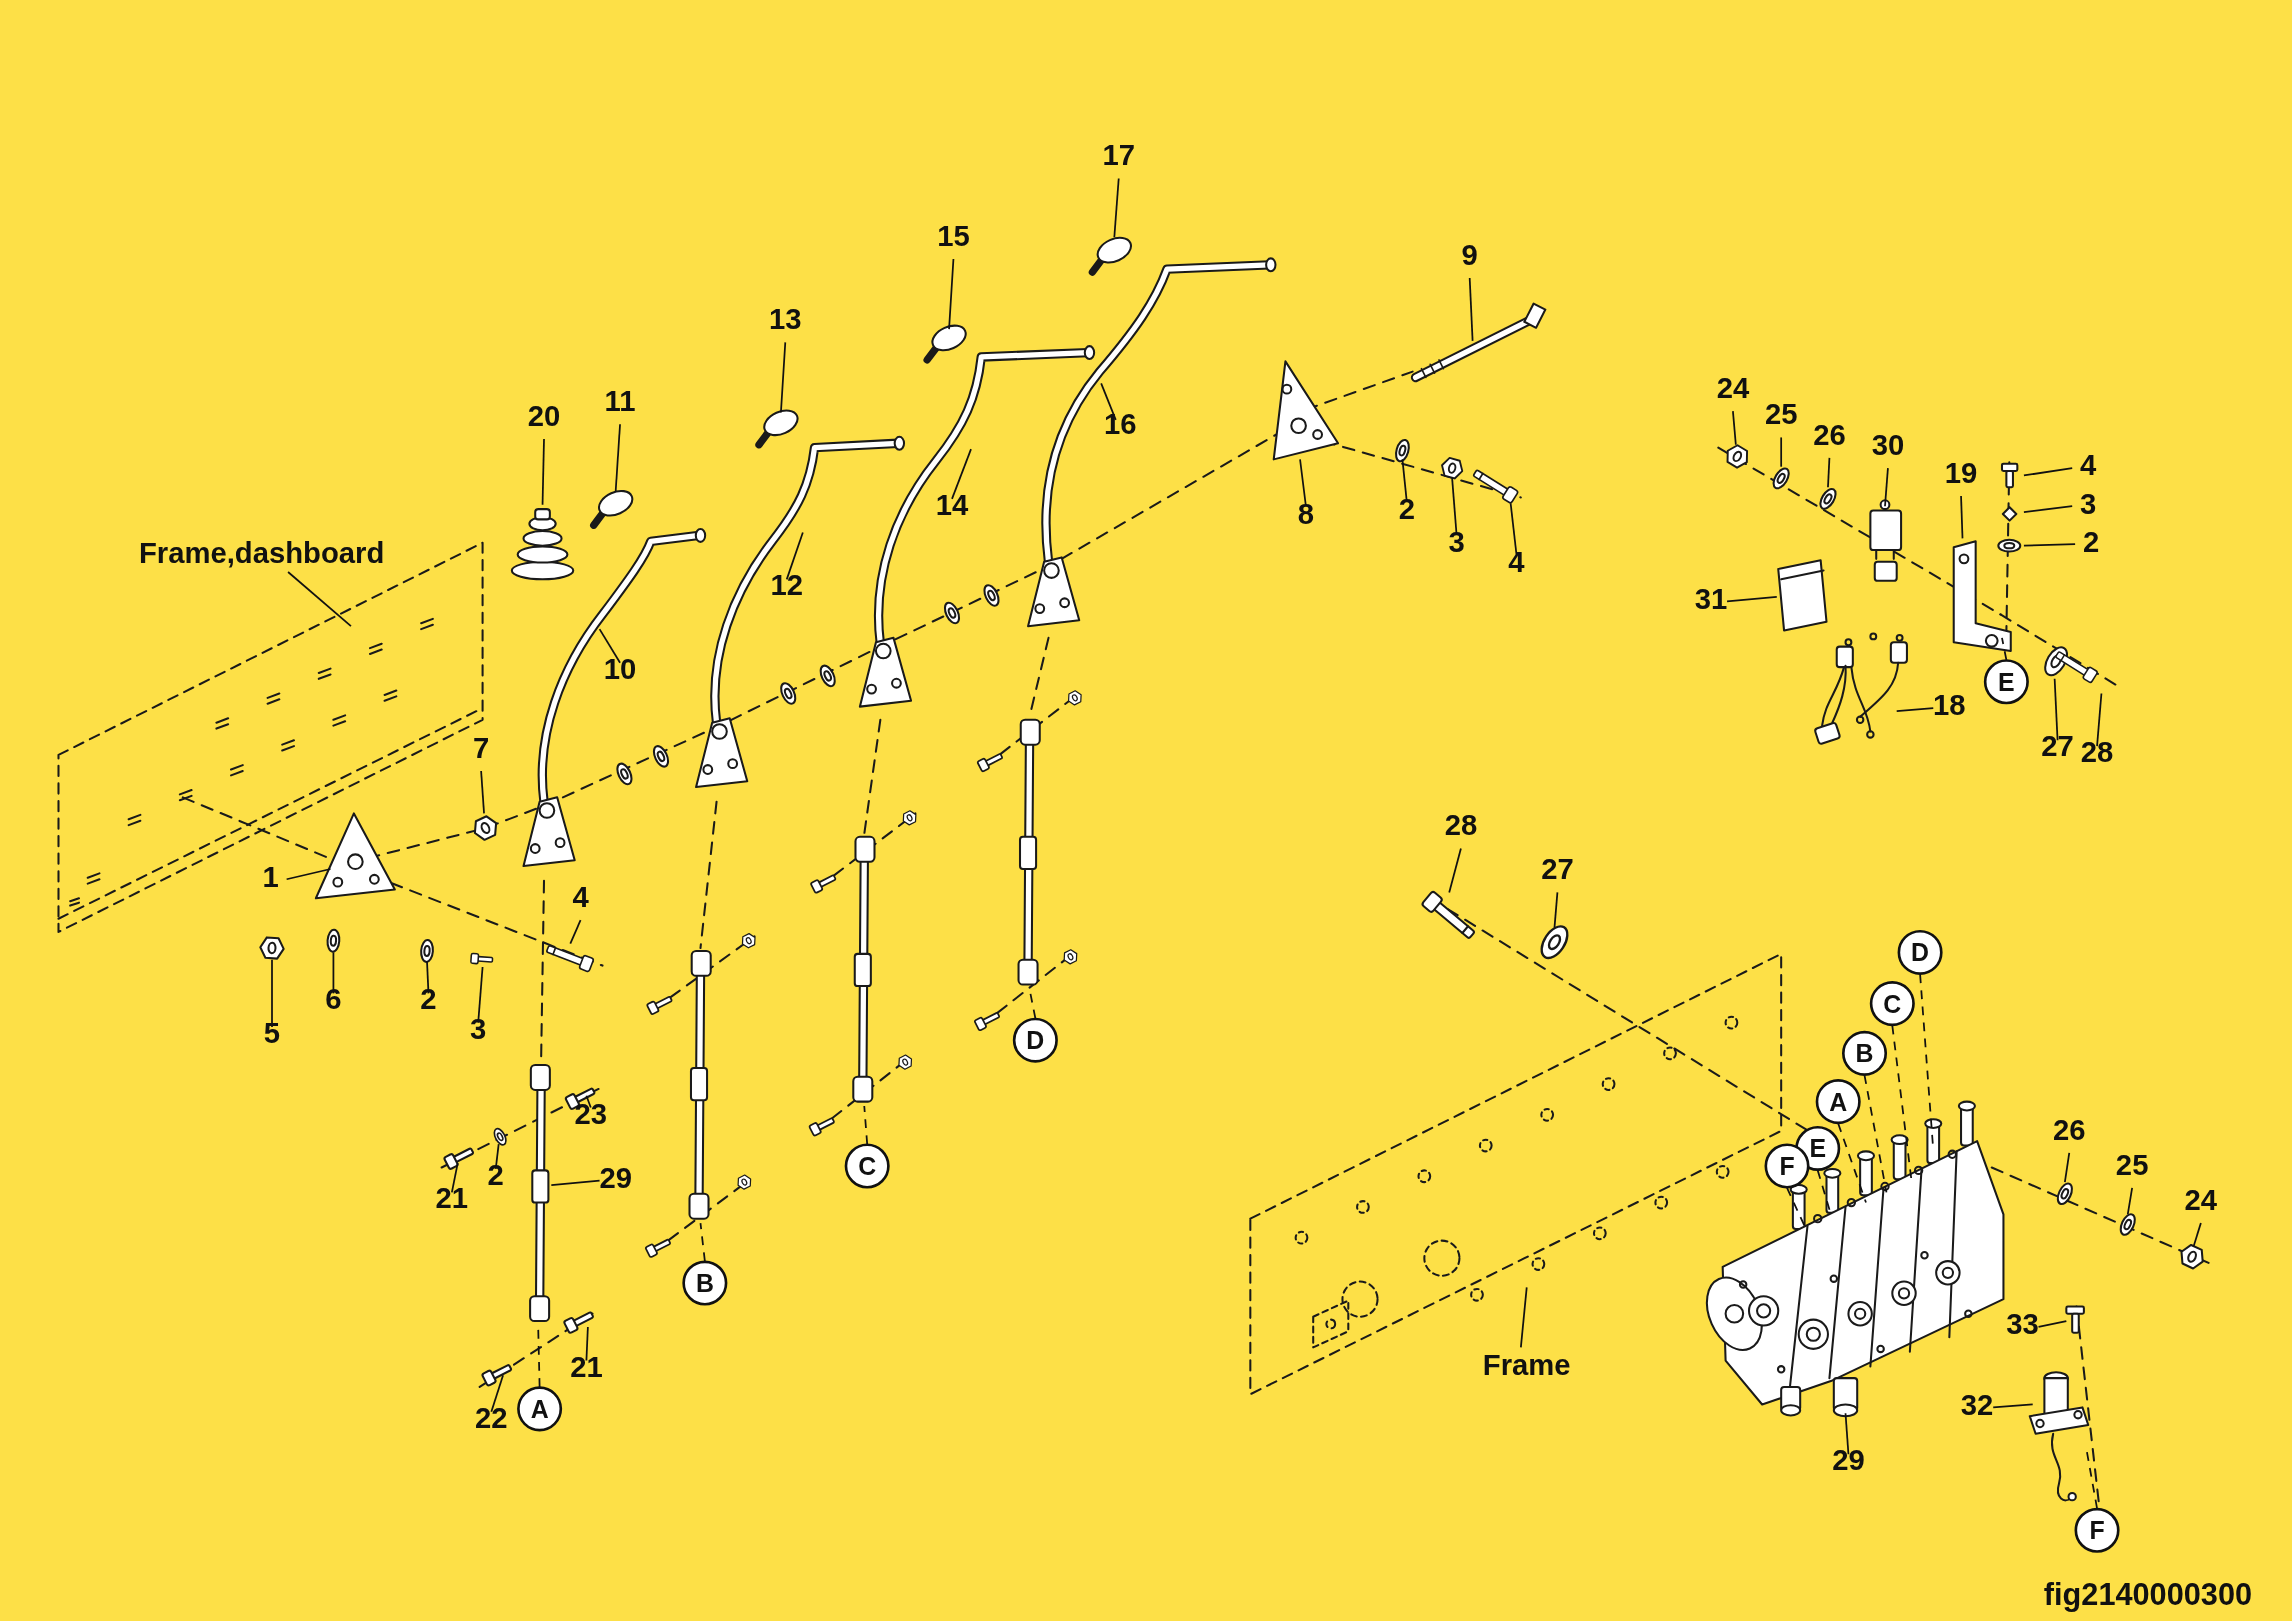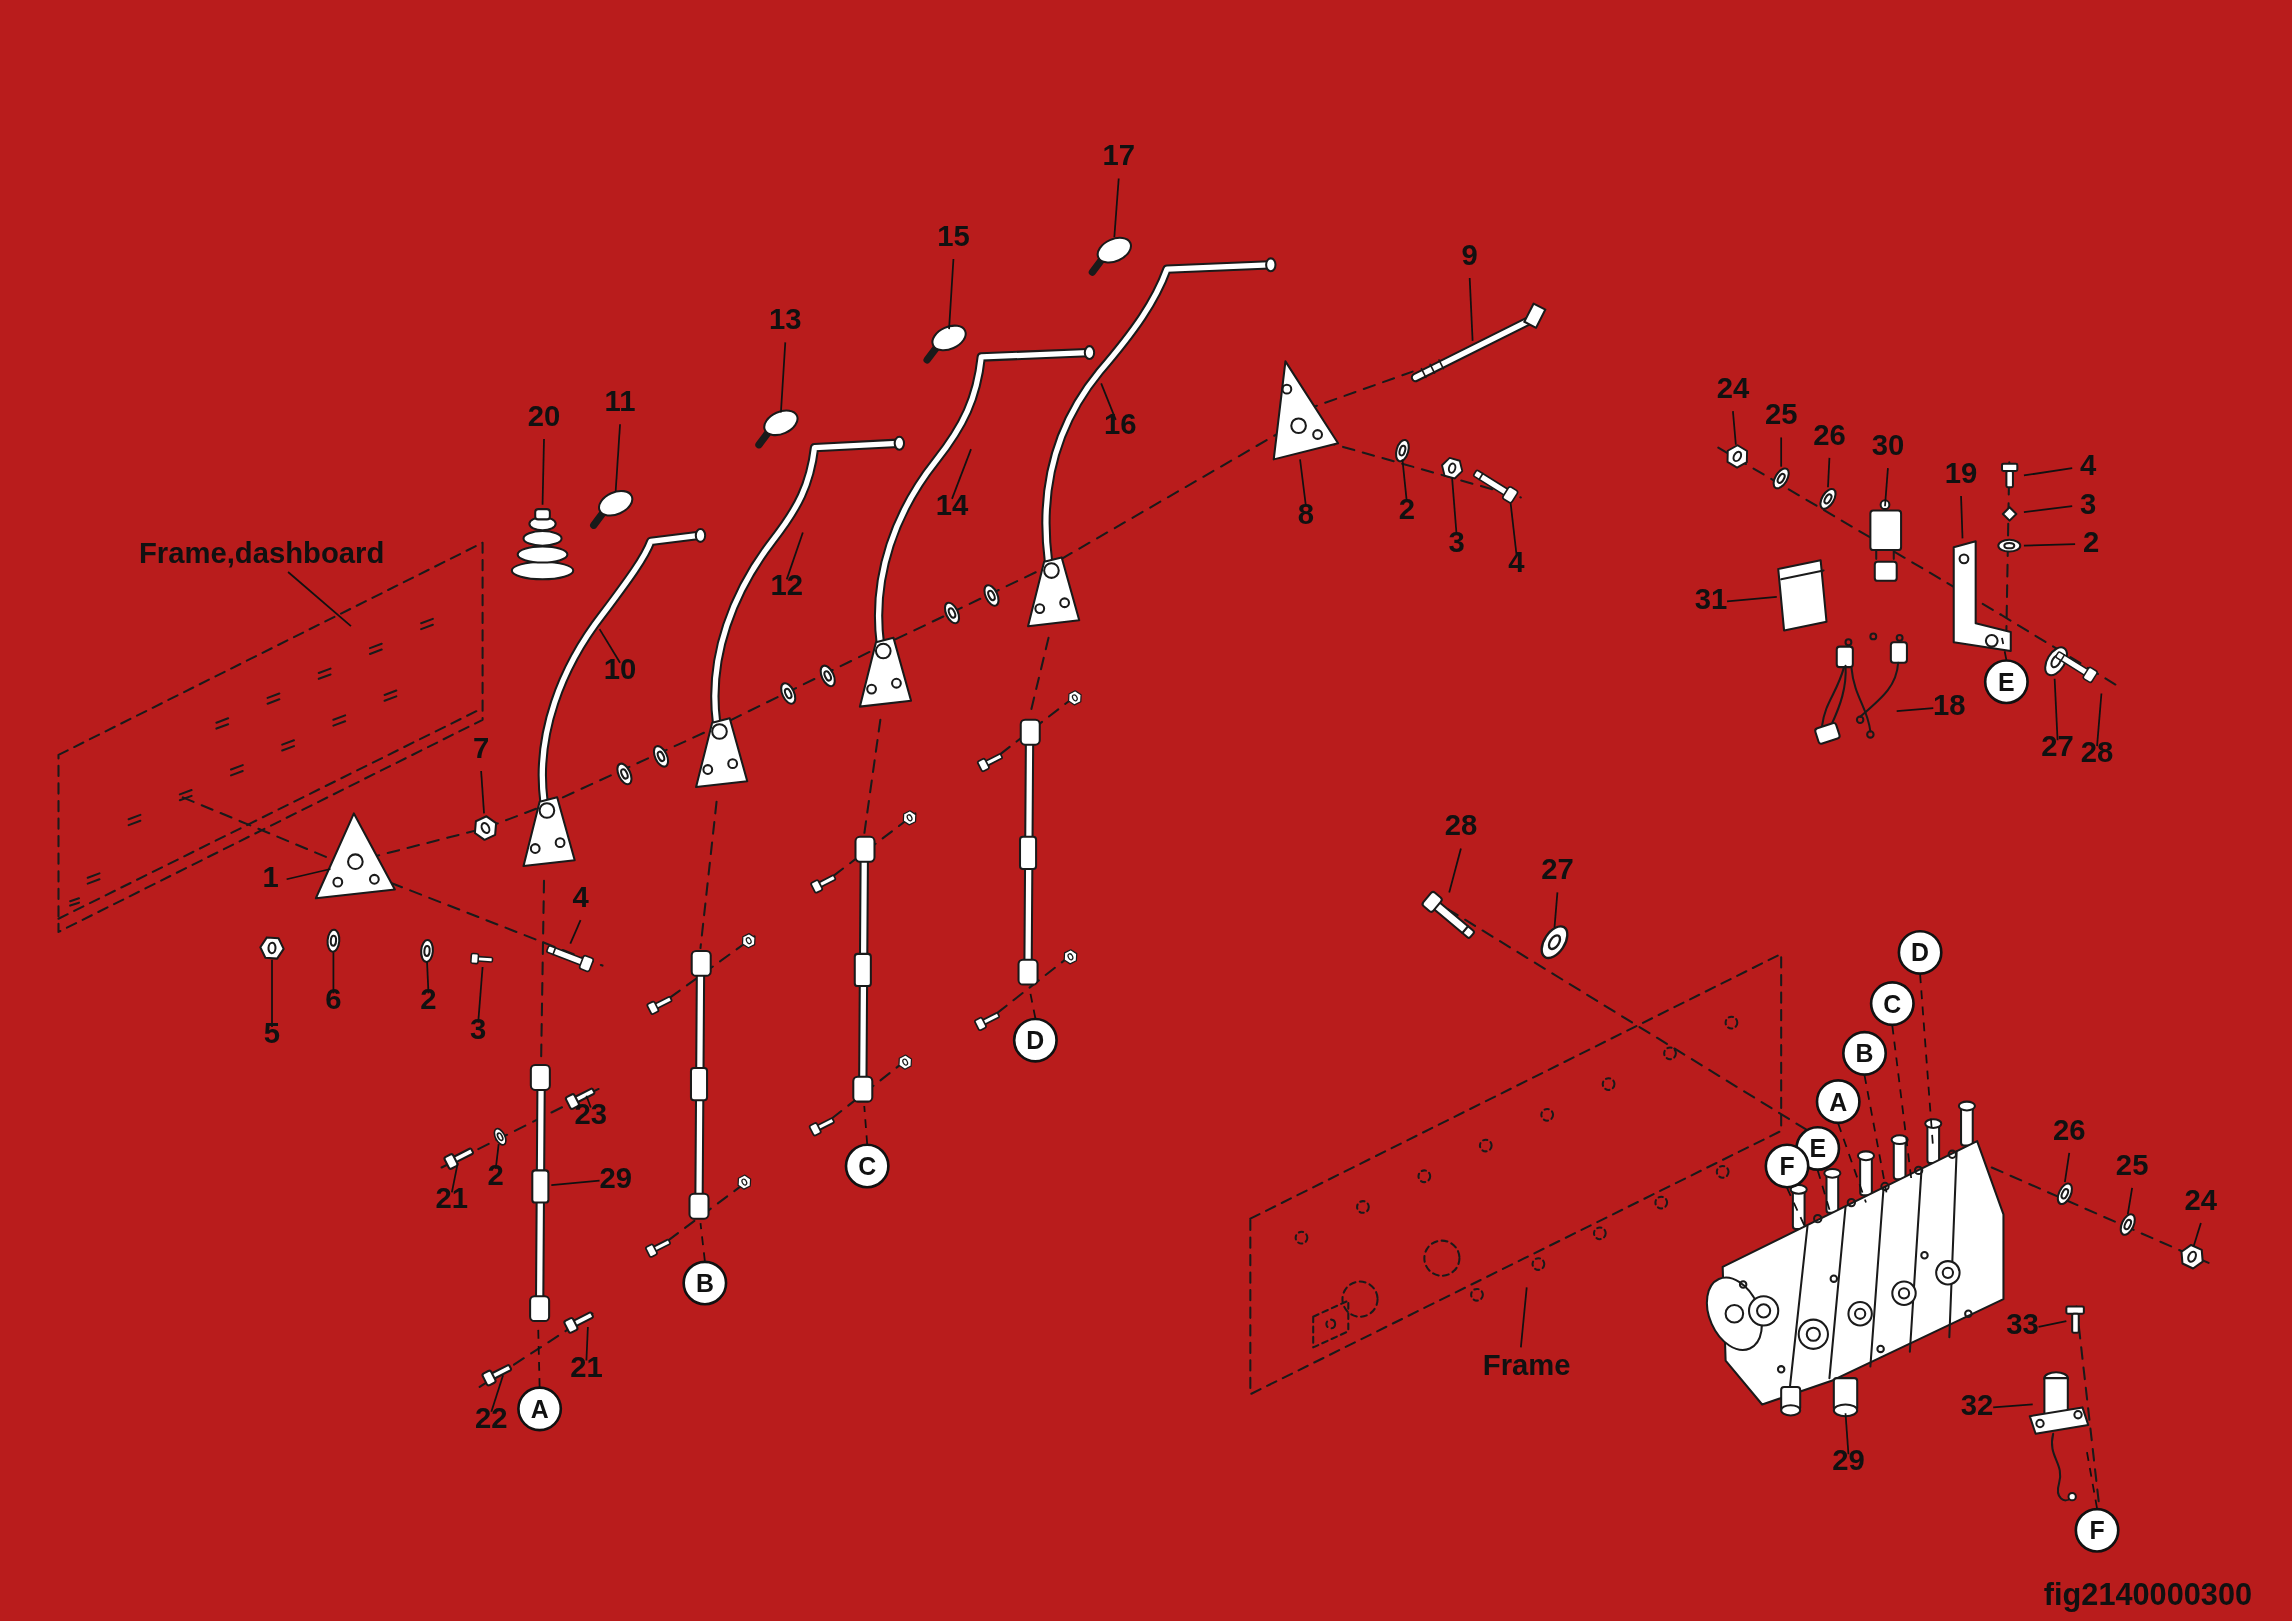--- a/index.html
+++ b/index.html
@@ -1,16 +1,16 @@
 <!DOCTYPE html>
 <html><head>
 <meta charset="utf-8">
 <style>
   html,body{margin:0;padding:0;background:#fff;}
-  #stage{position:relative;width:2293px;height:1621px;background:#b91c1c;overflow:hidden;}
+  #stage{position:relative;width:2293px;height:1621px;background:#fde047;overflow:hidden;}
   svg{display:block;}
   .part-num{font:bold 20px "Liberation Sans",sans-serif;fill:#111;}
   .text-label{font:bold 20px "Liberation Sans",sans-serif;fill:#111;}
   .fig-id{font:bold 21px "Liberation Sans",sans-serif;fill:#111;}
   .balloon{fill:#fff;stroke:#111;stroke-width:1.8;}
   .balloon-text{font:bold 17px "Liberation Sans",sans-serif;fill:#111;}
   .leader{stroke:#111;stroke-width:1.2;fill:none;}
   .dashed{stroke-dasharray:6 5;}
   .tube{stroke:#1a1a1a;stroke-width:6.4;fill:none;}
   .tube-core{stroke:#fff;stroke-width:3.6;fill:none;}

